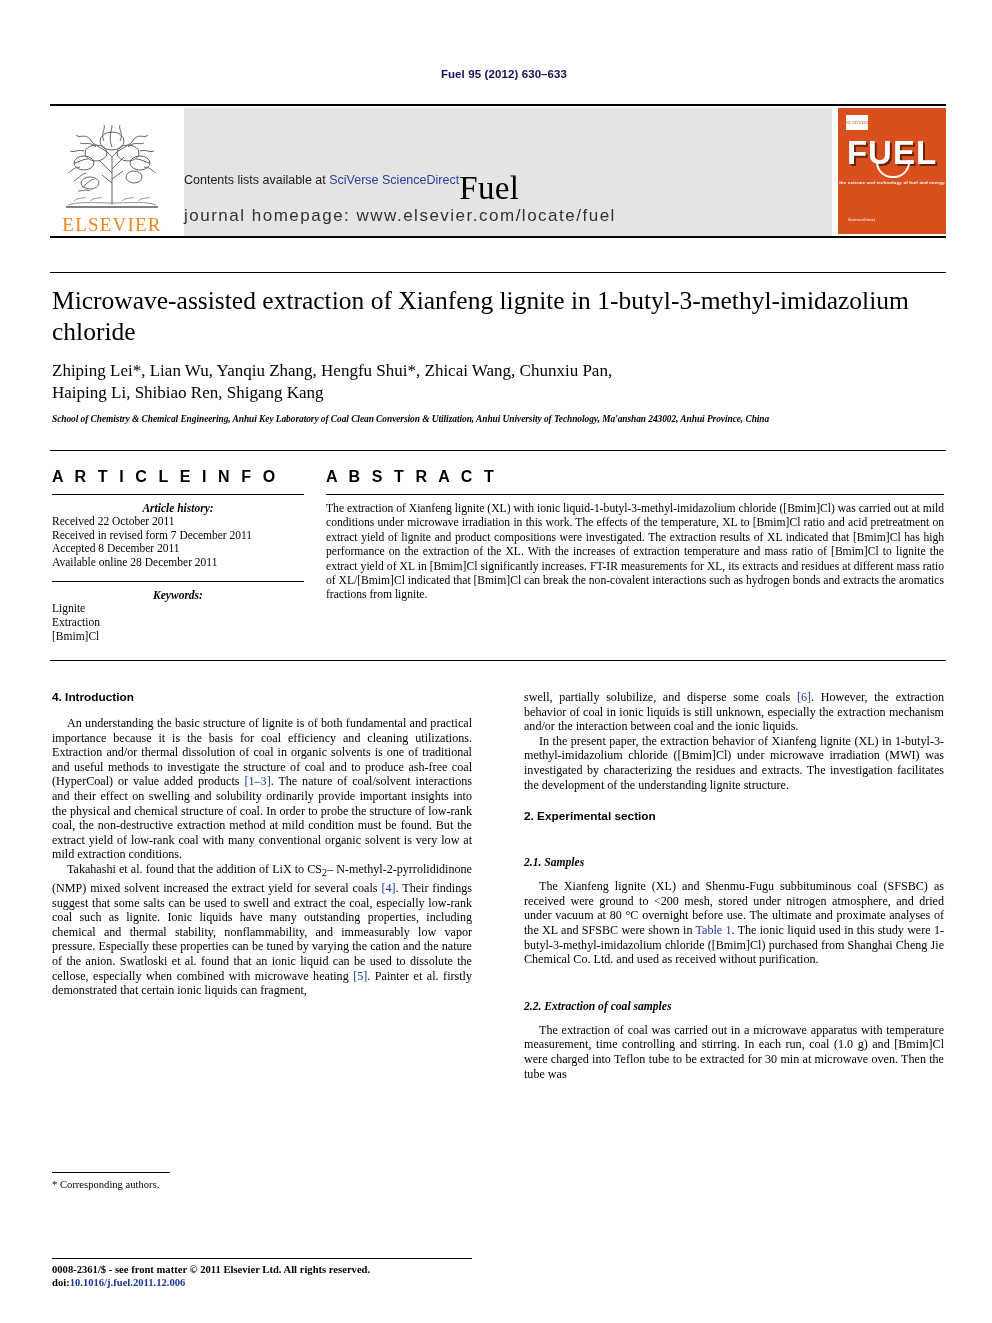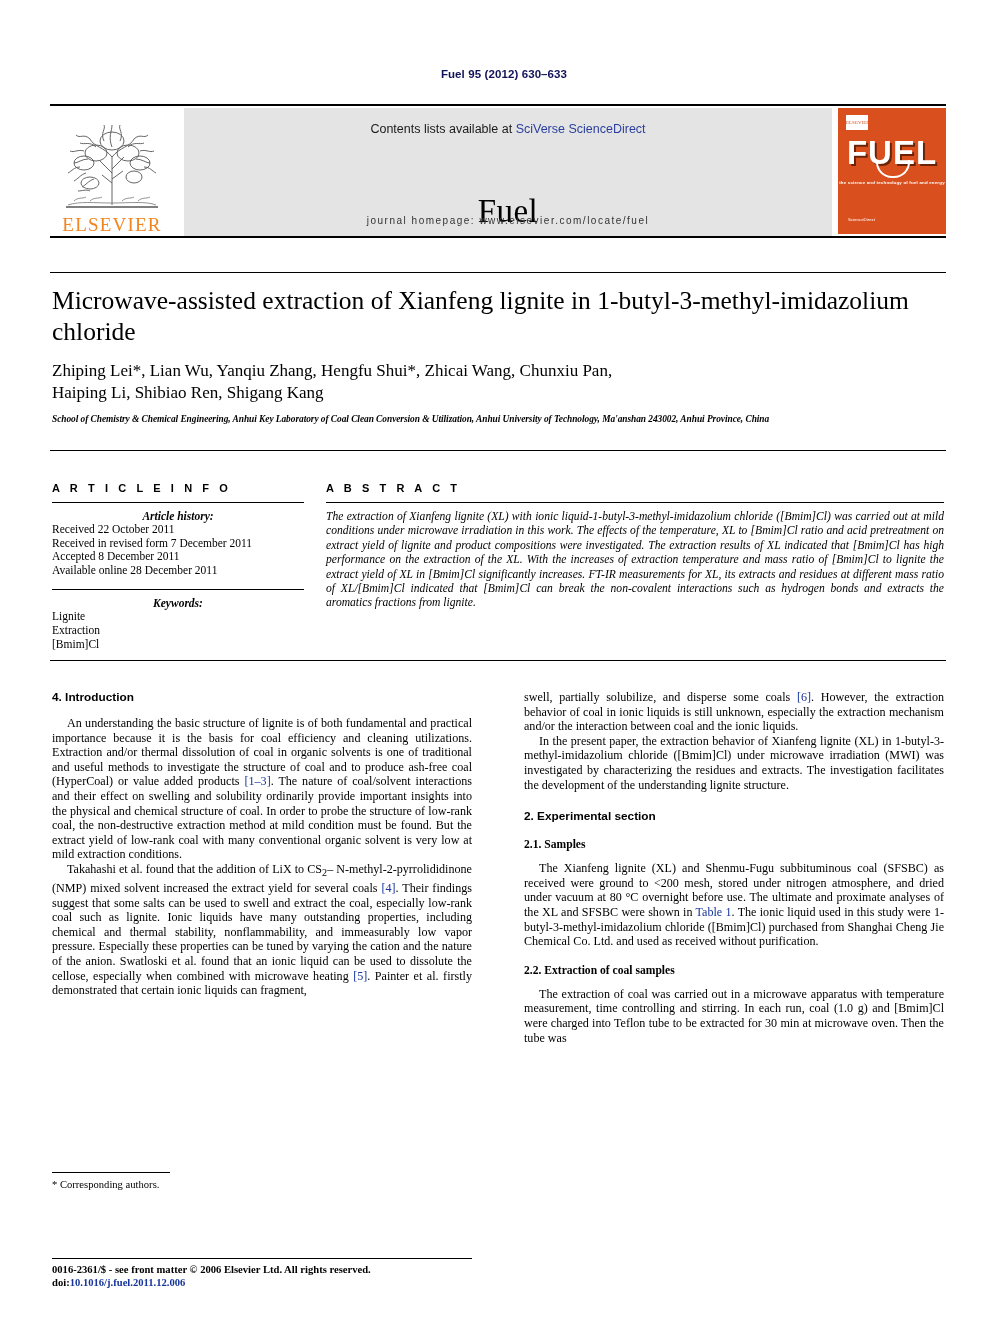--- a/index.html
+++ b/index.html
@@ -64,45 +64,44 @@
     font-size: 19px;
     letter-spacing: 1.2px;
     color: #f08521;
     margin-top: 1px;
   }
   .journal-band {
     flex: 1 1 auto;
     background: #e4e4e4;
     margin: 0 6px 0 10px;
     display: flex;
-    flex-direction: column;
+    flex-direction: row;
     align-items: center;
     justify-content: flex-start;
     padding-top: 14px;
     position: relative;
-    gap: 40px;
   }
   .contents-line {
     font-family: "Liberation Sans", sans-serif;
     font-size: 12.5px;
     color: #1a1a1a;
   }
   .contents-line .sd {
     color: #2a3f9d;
   }
   .journal-name {
     font-family: "Liberation Serif", serif;
     font-size: 33px;
     margin-top: 17px;
     letter-spacing: .4px;
     color: #000;
   }
   .homepage-line {
     font-family: "Liberation Sans", sans-serif;
-    font-size: 10px;
+    font-size: 17px;
     letter-spacing: 1.5px;
     color: #333;
     position: absolute;
     bottom: 12px;
   }
   .cover-thumb {
     flex: 0 0 108px;
     width: 108px;
     height: 126px;
     background: #d94f1d;
@@ -211,24 +210,23 @@
     top: 468px;
     left: 52px;
     width: 892px;
     display: flex;
   }
   .col-info { width: 252px; flex: 0 0 252px; }
   .col-abs  { flex: 1 1 auto; margin-left: 22px; }
   .sec-head {
     font-family: "Liberation Sans", sans-serif;
     font-weight: bold;
-    font-size: 11px;
+    font-size: 16px;
     letter-spacing: 3.6px;
     color: #000;
-    margin-top: 14px;
   }
   .hr-under {
     border-top: 1px solid #000;
     margin: 8px 0 7px 0;
   }
   .hr-under.thick { border-top: 1.6px solid #000; }
   .info-lab {
     font-family: "Liberation Serif", serif;
     font-style: italic;
     font-weight: bold;
@@ -241,21 +239,20 @@
     font-size: 11.5px;
     line-height: 13.6px;
   }
   .kw-block { margin-top: 12px; }
   .abs-text {
     font-family: "Liberation Serif", serif;
     font-size: 11.6px;
     line-height: 14.4px;
     text-align: justify;
     color: #000;
-    font-style: italic;
   }
   .abs-copy {
     font-family: "Liberation Serif", serif;
     font-size: 11.6px;
     text-align: right;
     margin-top: 1px;
   }
 
   
   .body-cols {
@@ -270,23 +267,24 @@
   .h2 {
     font-family: "Liberation Sans", sans-serif;
     font-weight: bold;
     font-size: 11.8px;
     margin: 0 0 12px 0;
     color: #000;
   }
   .h2.space-top { margin-top: 17px; }
   .h3 {
     font-family: "Liberation Serif", serif;
+    font-style: italic;
     font-weight: bold;
     font-size: 11.6px;
-    margin: 15px 0 10px 0;
+    margin: 33px 0 10px 0;
     color: #000;
   }
   .p {
     font-family: "Liberation Serif", serif;
     font-size: 12.1px;
     line-height: 14.6px;
     text-align: justify;
     margin: 0 0 0 0;
     text-indent: 15px;
     color: #000;
@@ -462,17 +460,17 @@
 
   </div>
 
   <div class="footnote">
     <div class="fn-rule"></div>
     <div class="fn-line"><span>*</span><span> Corresponding authors.</span></div>
   </div>
 
   <div class="pagefoot">
     <div class="pf-rule"></div>
-    <div class="pf-line">0016-2361/$ - see front matter © 2006 Elsevier Ltd. All rights reserved.</div>
+    <div class="pf-line">0008-2361/$ - see front matter © 2011 Elsevier Ltd. All rights reserved.</div>
     <div class="pf-line"><span>doi:</span><span class="doi">10.1016/j.fuel.2011.12.006</span></div>
   </div>
 
 </div>
 
 </body></html>

